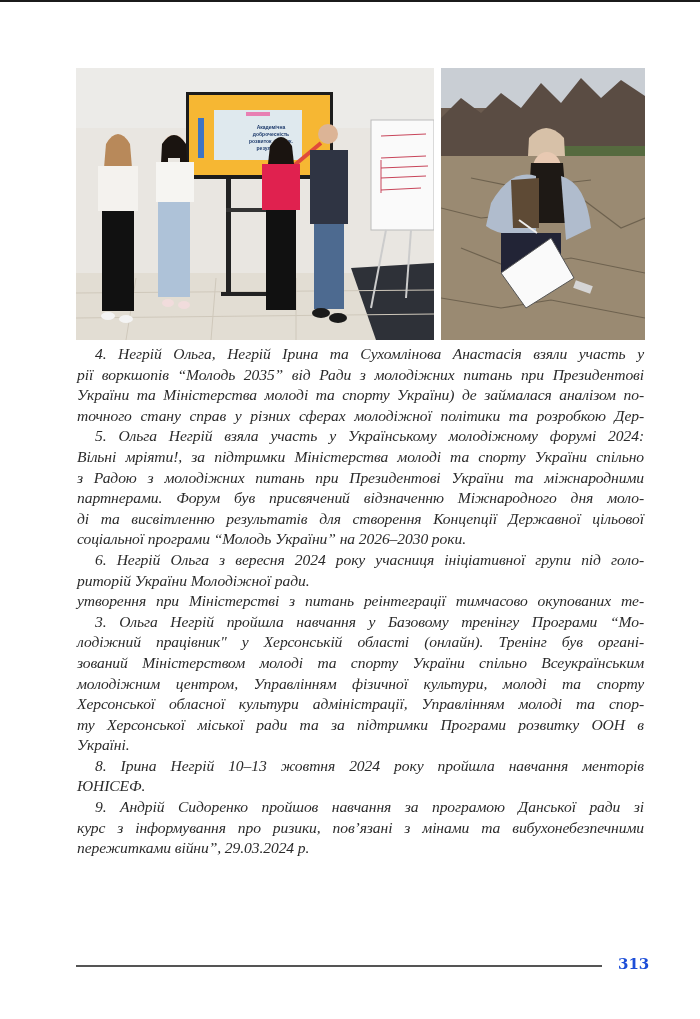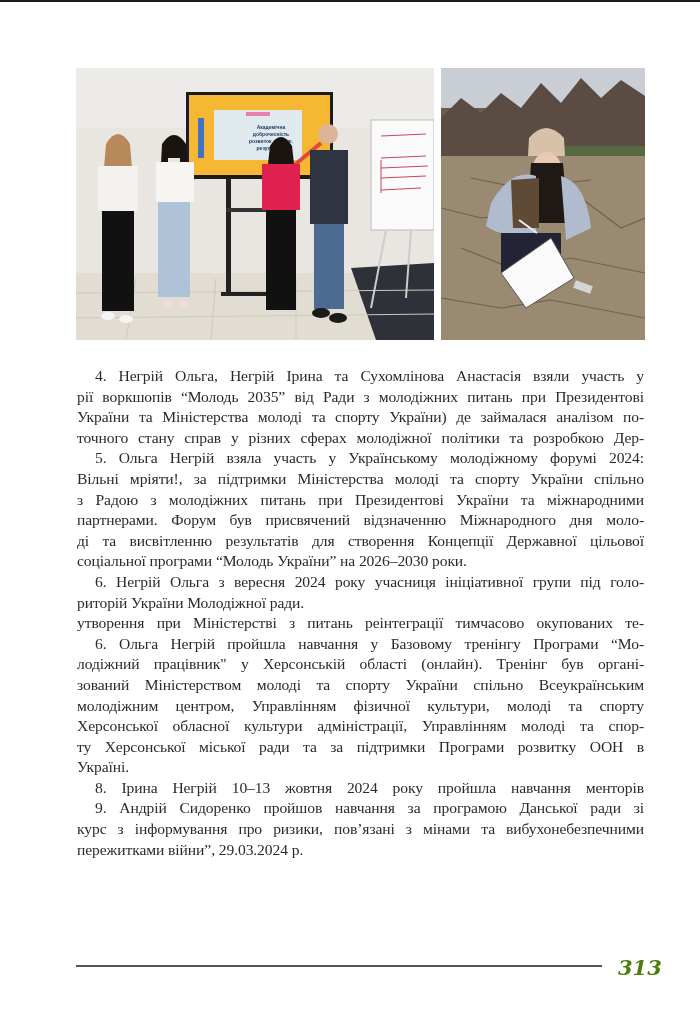--- a/index.html
+++ b/index.html
@@ -4,29 +4,29 @@
 <style>
   html, body { margin:0; padding:0; }
   body {
     width:700px; height:1019px; background:#ffffff; position:relative; overflow:hidden;
     font-family:"Liberation Serif", "DejaVu Serif", serif; color:#2a2a2a;
   }
   .top-border { position:absolute; left:0; top:0; width:700px; height:2px; background:#1b1b1b; }
   .photo { position:absolute; top:68px; height:272px; overflow:hidden; }
   #photo-left { left:76px; width:358px; background:#e8e5df; }
   #photo-right { left:441px; width:204px; background:#8a7f6e; }
-  .text-block { position:absolute; left:77px; top:366px; width:567px; }
+  .text-block { position:absolute; left:77px; top:344px; width:567px;font-style:italic; }
   .line {
     font-size:15.6px; line-height:20.6px; height:20.6px; white-space:nowrap;
     text-align:justify; text-align-last:justify; letter-spacing:-0.1px;
   }
   .line.last { text-align-last:left; }
   .line.indent { padding-left:18px; }
   .rule { position:absolute; left:76px; top:965px; width:526px; height:1.5px; background:#555; }
-  .page-number { position:absolute; left:618px; top:955px; font-size:21px; font-weight:bold; color:#4d7c0f; font-family:"DejaVu Serif", serif;font-style:italic; }
+  .page-number { position:absolute; left:618px; top:955px; font-size:15px; font-weight:bold; color:#1d4ed8; font-family:"DejaVu Serif", serif; }
 </style>
 </head>
 <body>
 
 <div class="top-border"></div>
 
 <div class="photo" id="photo-left">
   <svg width="358" height="272" viewBox="0 0 358 272" xmlns="http://www.w3.org/2000/svg">
     <rect x="0" y="0" width="358" height="210" fill="#e9e6e1"></rect>
     <rect x="0" y="0" width="358" height="60" fill="#ecebe8"></rect>
@@ -131,31 +131,32 @@
     <div class="line last">соціальної програми “Молодь України” на 2026–2030 роки.</div>
   </div>
 
   <div>
     <div class="line indent">6. Негрій Ольга з вересня 2024 року учасниця ініціативної групи під голо-</div>
     <div class="line last">риторій України Молодіжної ради.</div>
     <div class="line">утворення при Міністерстві з питань реінтеграції тимчасово окупованих те-</div>
   </div>
 
   <div>
-    <div class="line indent">6. Ольга Негрій пройшла навчання у Базовому тренінгу Програми “Мо-</div>
+    <div class="line indent">3. Ольга Негрій пройшла навчання у Базовому тренінгу Програми “Мо-</div>
     <div class="line">лодіжний працівник" у Херсонській області (онлайн). Тренінг був органі-</div>
     <div class="line">зований Міністерством молоді та спорту України спільно Всеукраїнським</div>
     <div class="line">молодіжним центром, Управлінням фізичної культури, молоді та спорту</div>
     <div class="line">Херсонської обласної культури адміністрації, Управлінням молоді та спор-</div>
     <div class="line">ту Херсонської міської ради та за підтримки Програми розвитку ООН в</div>
     <div class="line last">Україні.</div>
   </div>
 
   <div>
     <div class="line indent">8. Ірина Негрій 10–13 жовтня 2024 року пройшла навчання менторів</div>
+    <div class="line last">ЮНІСЕФ.</div>
   </div>
 
   <div>
     <div class="line indent">9. Андрій Сидоренко пройшов навчання за програмою Данської ради зі</div>
     <div class="line">курс з інформування про ризики, пов’язані з мінами та вибухонебезпечними</div>
     <div class="line last">пережитками війни”, 29.03.2024 р.</div>
   </div>
 </div>
 
 <div class="rule"></div>

